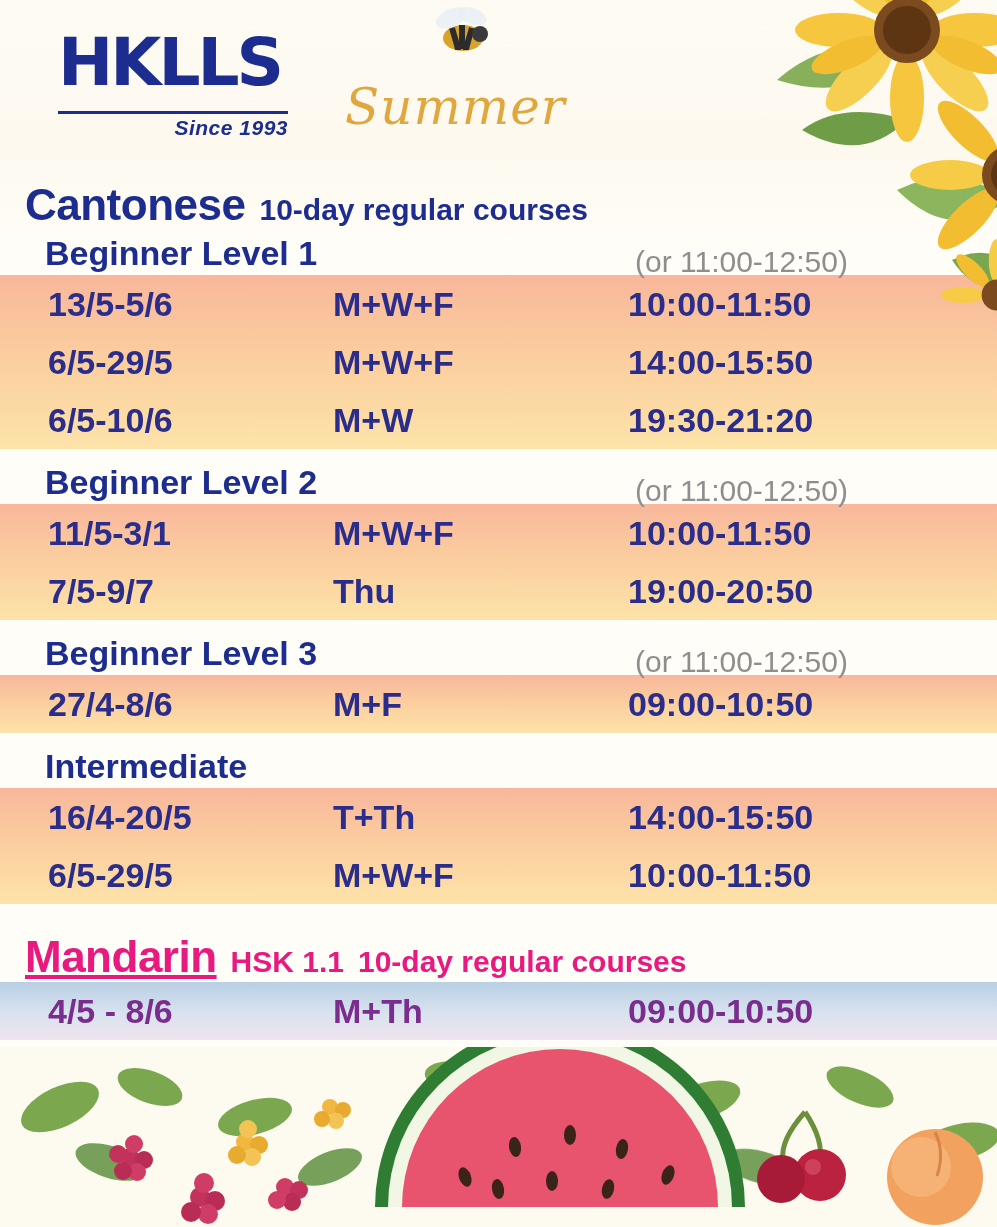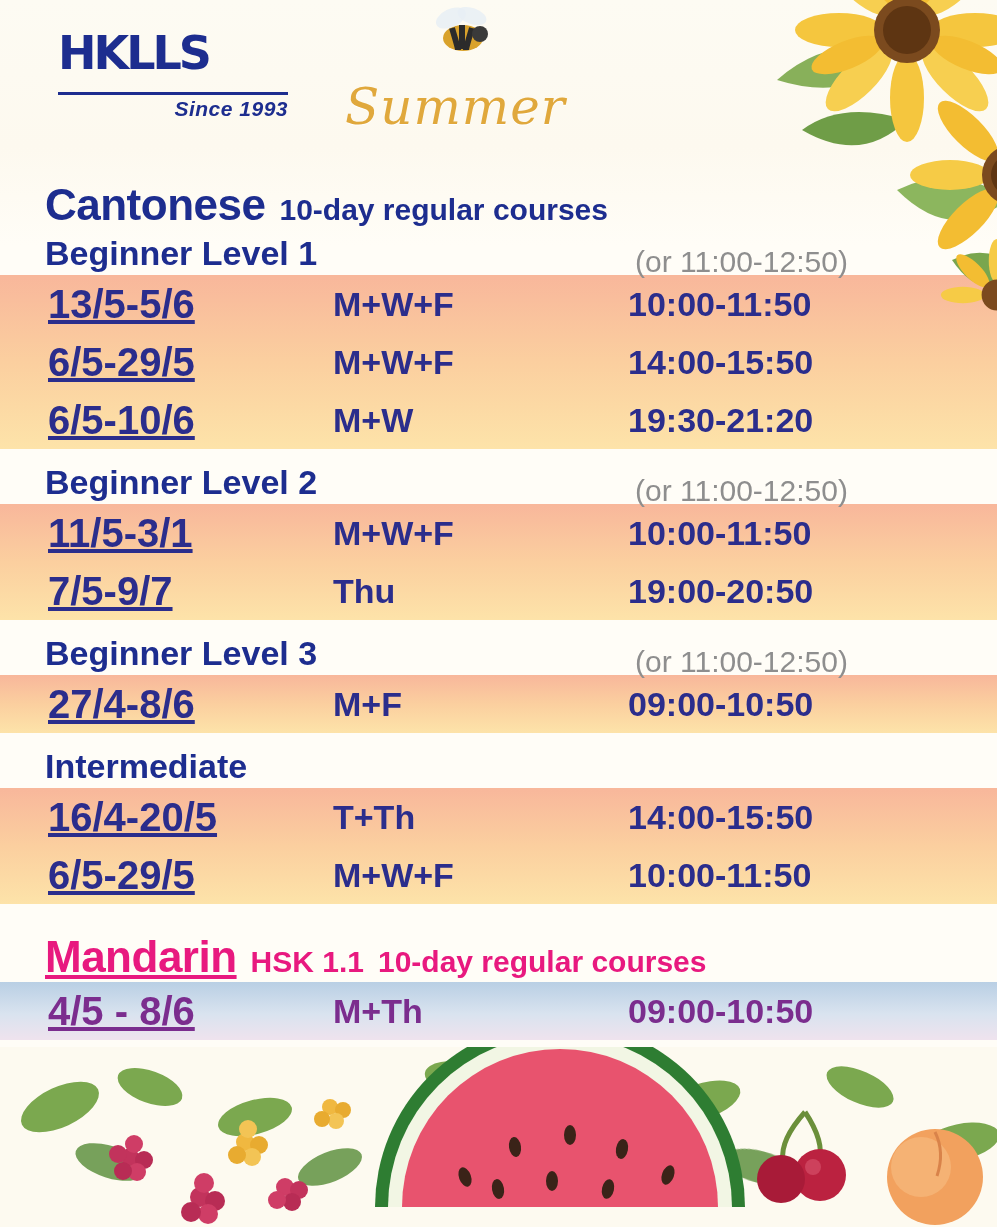--- a/index.html
+++ b/index.html
@@ -32,21 +32,21 @@
   .header {
     position: relative;
     height: 178px;
   }
   .logo {
     position: absolute;
     left: 58px; top: 32px;
     width: 230px;
   }
   .logo-mark {
-    font-size: 46px;
+    font-size: 66px;
     font-weight: 800;
     letter-spacing: -3px;
     color: #1d2d8f;
     line-height: 0.95;
     font-family: "DejaVu Sans", sans-serif;
   }
   .logo-since {
     margin-top: 16px;
     text-align: right;
     font-size: 21px;
@@ -69,21 +69,21 @@
   }
   .bee {
     position: absolute;
     left: 418px; top: 0px;
     width: 90px; height: 60px;
   }
 
   
   .lang-title-row {
     position: relative;
-    padding: 2px 0 0 45px;
+    padding: 2px 0 0 25px;
     display: flex;
     align-items: baseline;
     gap: 14px;
   }
   .lang-name {
     font-size: 44px;
     font-weight: 800;
     color: #1d2d8f;
     letter-spacing: -0.5px;
   }
@@ -123,21 +123,21 @@
     background: linear-gradient(180deg, #b9cfe4 0%, #d9e3ef 55%, #efe3ee 100%);
   }
   .course-row {
     display: flex;
     align-items: center;
     height: 58px;
     padding-left: 48px;
     color: #2b2d8c;
     font-weight: 800;
   }
-  .c-date { width: 285px; font-size: 40px; text-decoration: underline; }
+  .c-date { width: 285px; font-size: 34px; }
   .c-days { width: 295px; font-size: 34px; }
   .c-time { font-size: 34px; }
   .course-row.mandarin-row { color: #7b2d8e; }
   .course-row.mandarin-row .c-date,
   .course-row.mandarin-row .c-days,
   .course-row.mandarin-row .c-time { color: #7b2d8e; }
 
   .gap { height: 10px; }
   .gap-lg { height: 26px; }
 

